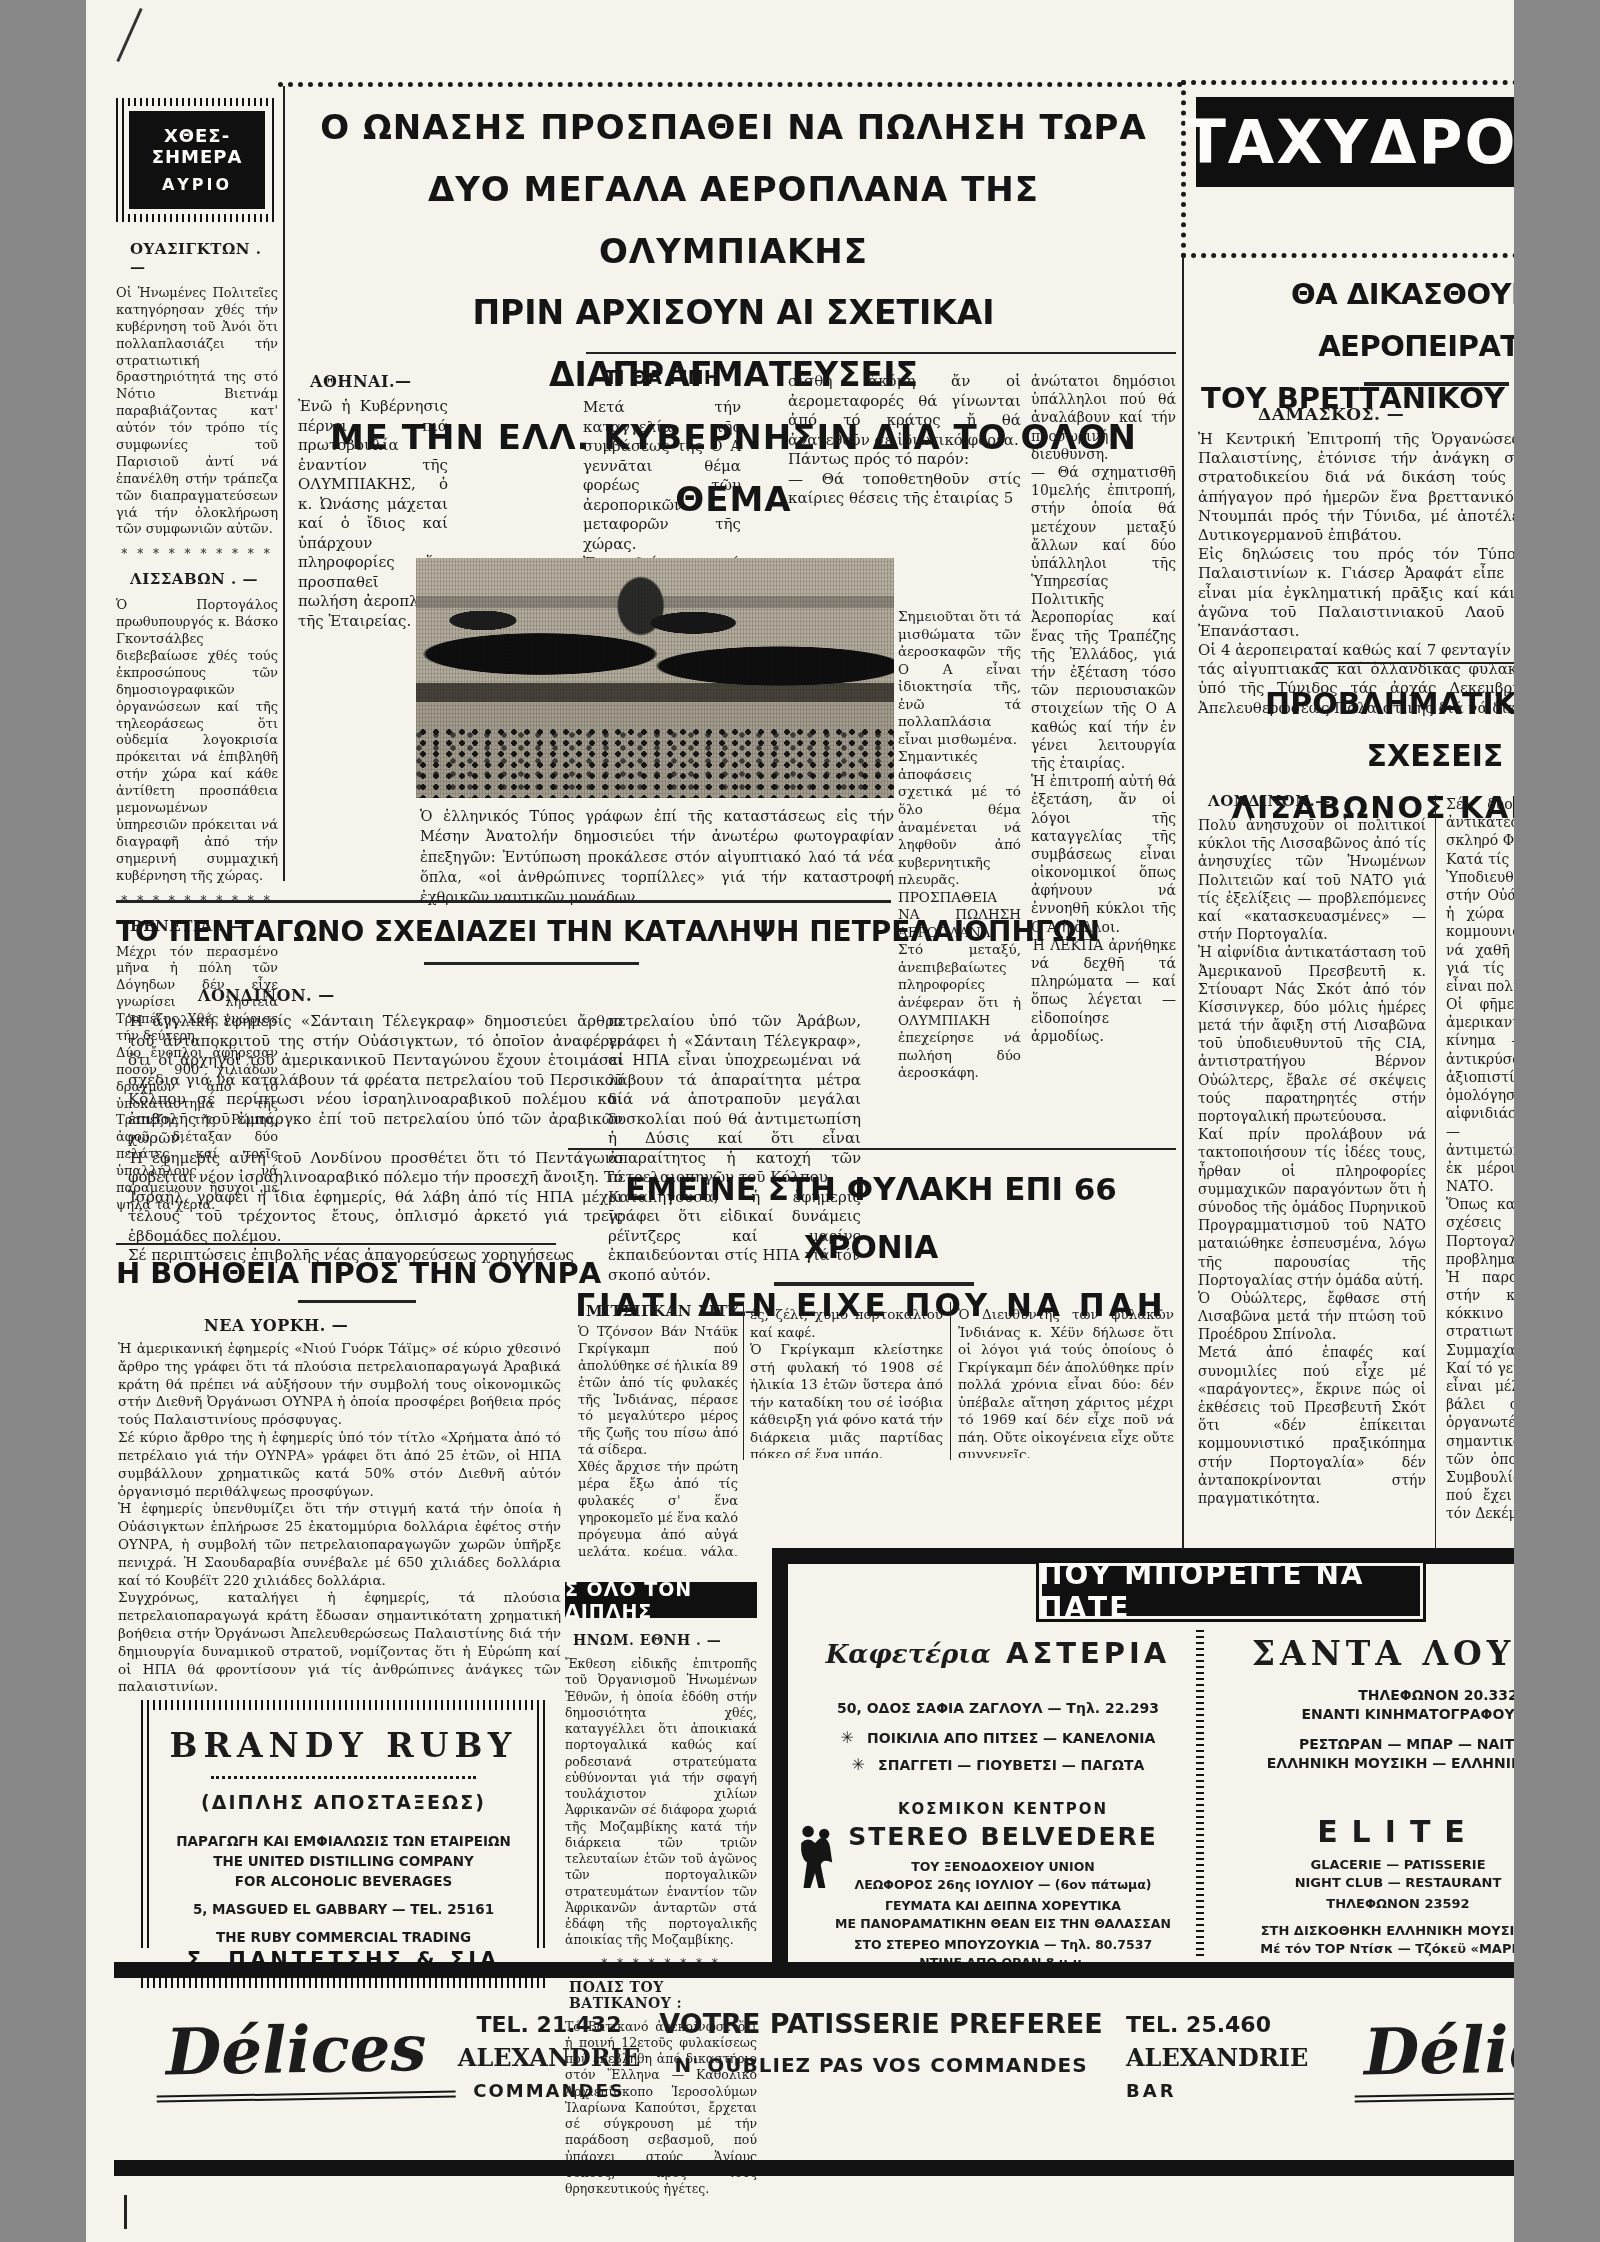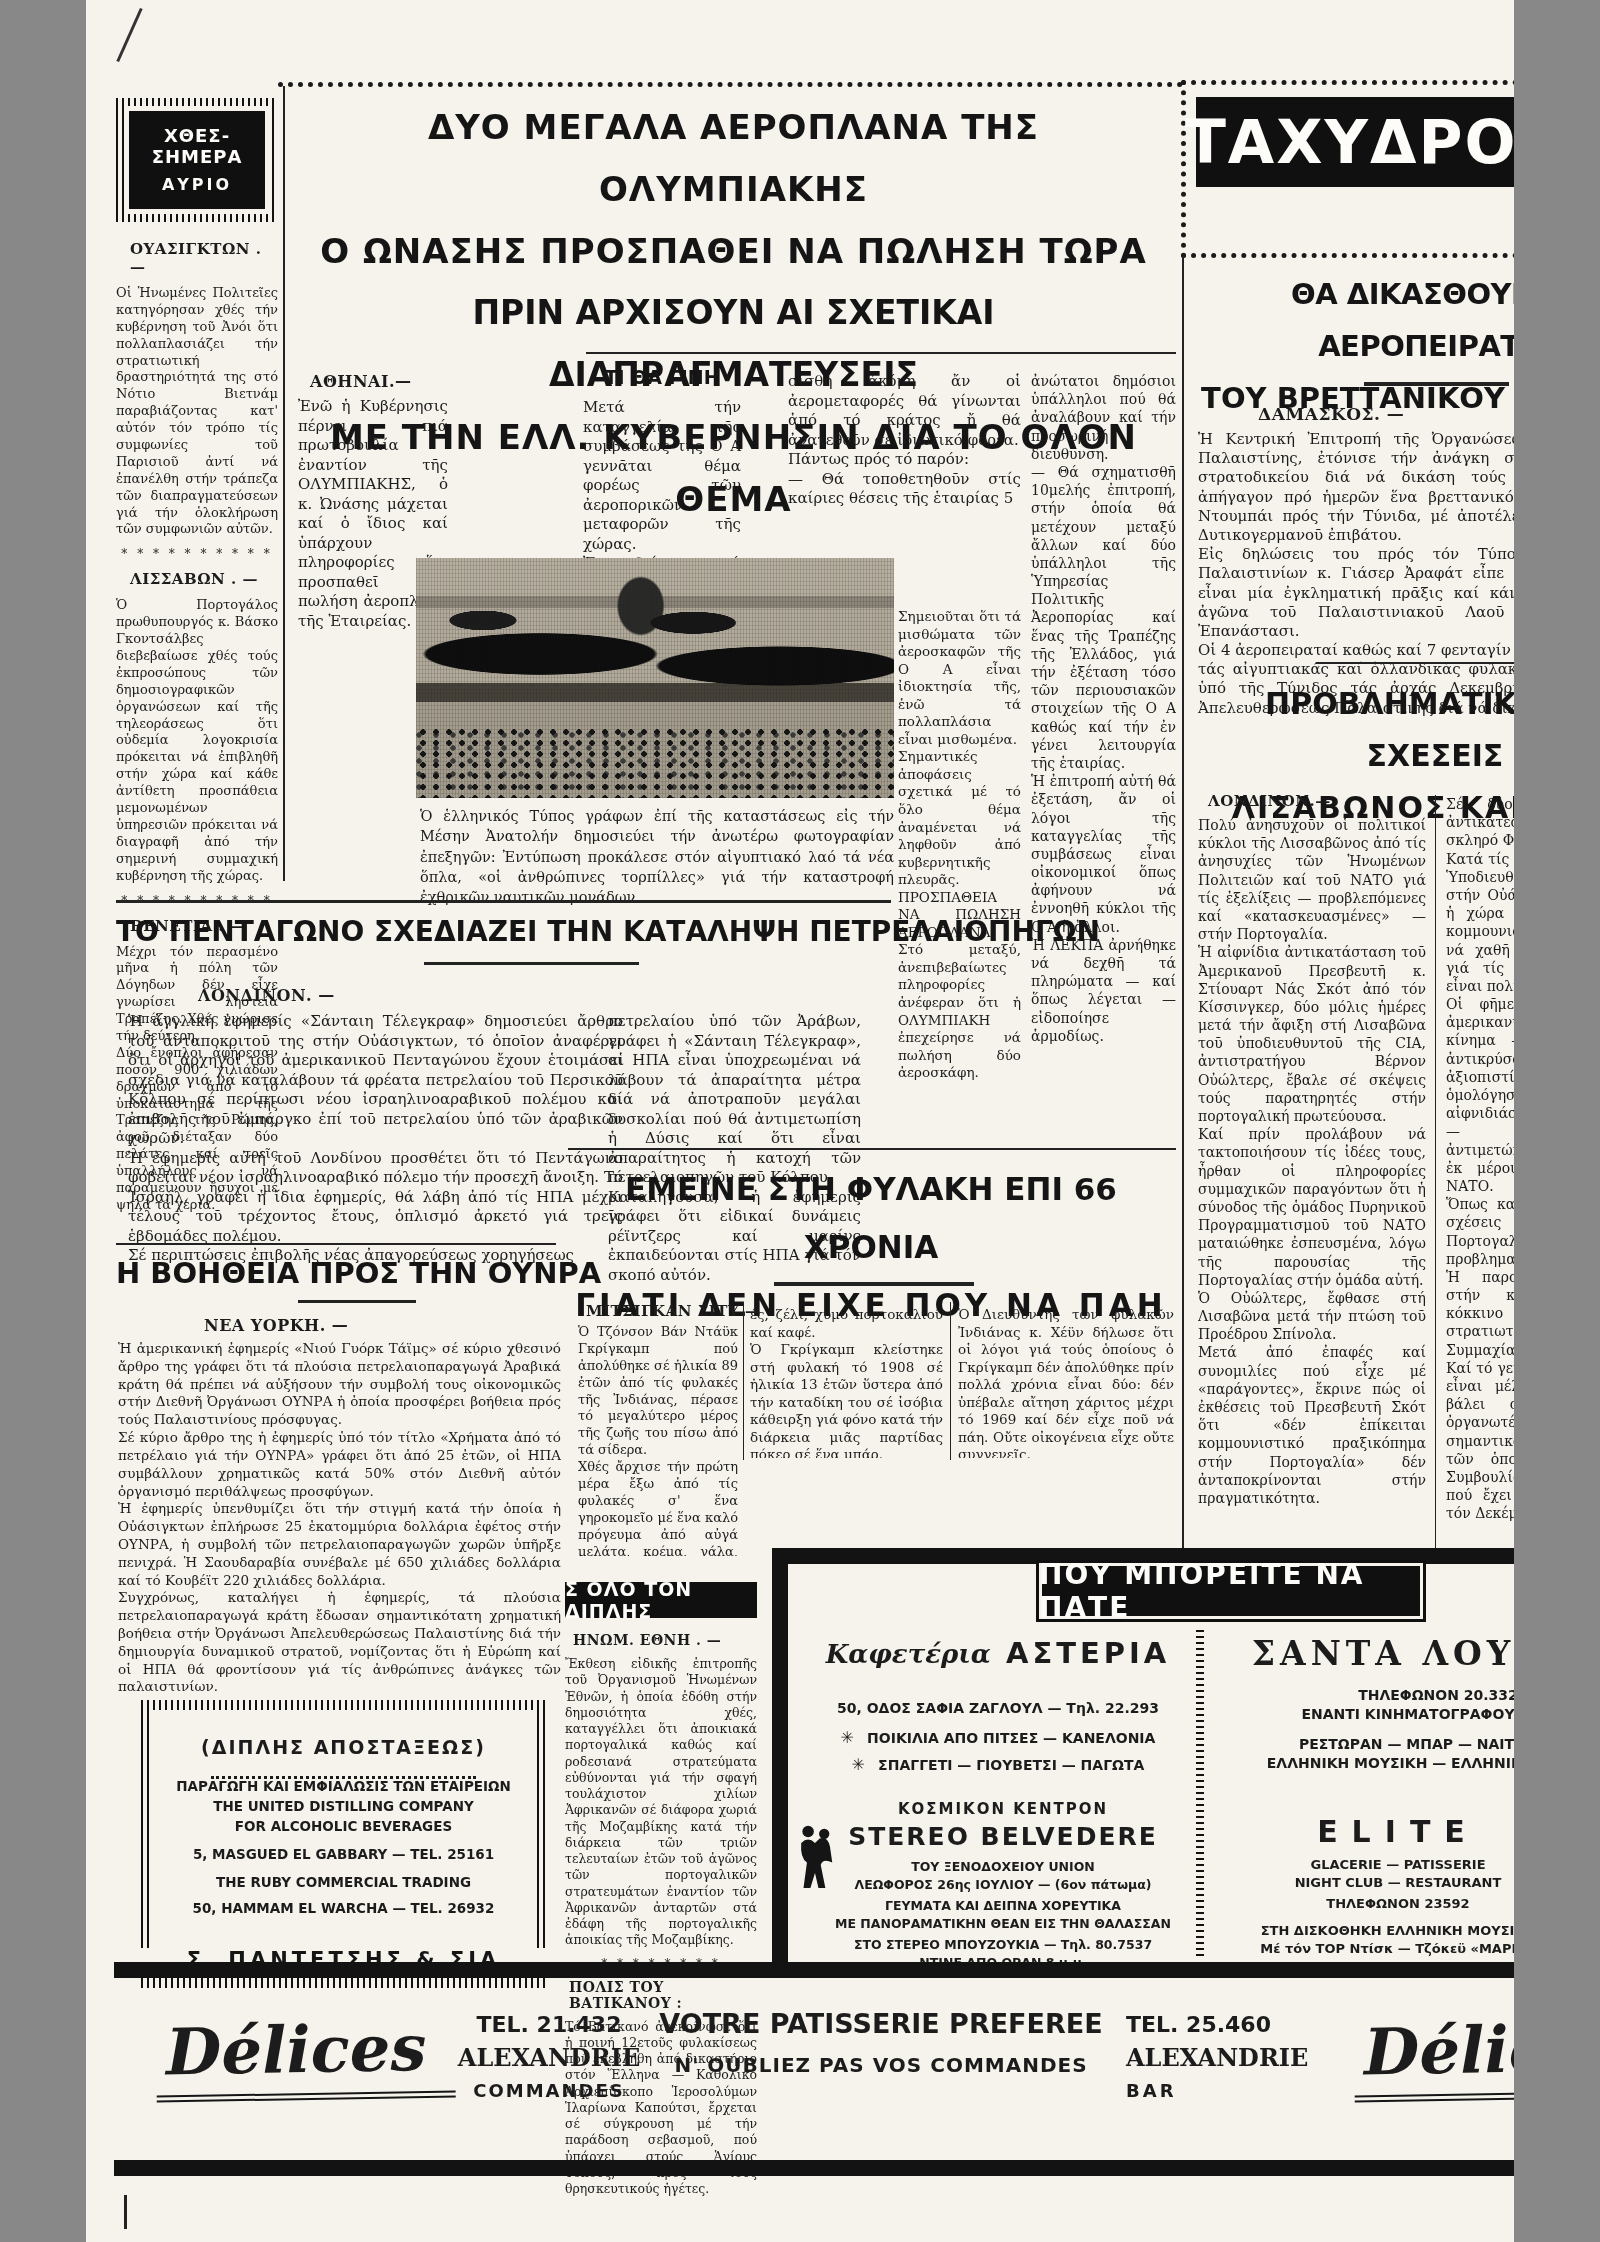--- a/index.html
+++ b/index.html
@@ -77,22 +77,22 @@
   </div>
 
   <div class="abs" style="left:1095px;top:80px;width:488px;height:168px;border:5px dotted #1b1b1b;">
     <div class="abs blackbox" style="left:10px;top:12px;right:10px;height:90px;display:flex;align-items:center;justify-content:center;">
       <span style="font-family:'DejaVu Sans',sans-serif;font-weight:bold;font-size:60px;letter-spacing:2px;">ΤΑΧΥΔΡΟΜΟΣ</span>
     </div>
     <div style="text-align:center;margin-top:18px;font-family:'DejaVu Sans',sans-serif;font-weight:bold;font-size:20px;letter-spacing:1px;">ΤΡΙΤΗ 17 ΔΕΚΕΜΒΡΙΟΥ 1974</div>
   </div>
 
   <div class="abs" style="left:205px;top:96px;width:885px;">
+    <div class="hl" style="font-size:34px;line-height:62px;letter-spacing:1px;">Ο ΩΝΑΣΗΣ ΠΡΟΣΠΑΘΕΙ ΝΑ ΠΩΛΗΣΗ ΤΩΡΑ</div>
     <div class="hl" style="font-size:34px;line-height:62px;letter-spacing:1px;">ΔΥΟ ΜΕΓΑΛΑ ΑΕΡΟΠΛΑΝΑ ΤΗΣ ΟΛΥΜΠΙΑΚΗΣ</div>
-    <div class="hl" style="font-size:34px;line-height:62px;letter-spacing:1px;">Ο ΩΝΑΣΗΣ ΠΡΟΣΠΑΘΕΙ ΝΑ ΠΩΛΗΣΗ ΤΩΡΑ</div>
     <div class="hl" style="font-size:33px;line-height:62px;letter-spacing:0;">ΠΡΙΝ ΑΡΧΙΣΟΥΝ ΑΙ ΣΧΕΤΙΚΑΙ ΔΙΑΠΡΑΓΜΑΤΕΥΣΕΙΣ</div>
     <div class="hl" style="font-size:34px;line-height:62px;letter-spacing:1px;">ΜΕ ΤΗΝ ΕΛΛ. ΚΥΒΕΡΝΗΣΙΝ ΔΙΑ ΤΟ ΟΛΟΝ ΘΕΜΑ</div>
   </div>
 
   <div class="abs rule" style="left:500px;top:352px;width:590px;height:2px;"></div>
 
   <div class="abs" style="left:212px;top:372px;width:150px;">
     <div class="dl" style="font-size:16px;padding-left:12px;">ΑΘΗΝΑΙ.—</div>
     <div class="txt" style="font-size:15px;margin-top:6px;">Ἐνῶ ἡ Κυβέρνησις πέρνει πιά πρωτοβουλία ἐναντίον τῆς ΟΛΥΜΠΙΑΚΗΣ, ὁ κ. Ὠνάσης μάχεται καί ὁ ἴδιος καί ὑπάρχουν πληροφορίες ὅτι προσπαθεῖ νά πωλήση ἀεροπλάνα τῆς Ἑταιρείας.</div>
   </div>
@@ -194,20 +194,21 @@
   <div class="abs" style="left:479px;top:1632px;width:192px;display:flex;flex-direction:column;gap:8px;">
     <div class="dl" style="font-size:14px;padding-left:8px;">ΗΝΩΜ. ΕΘΝΗ . —</div>
     <div class="txt" style="font-size:12.5px;">Ἔκθεση εἰδικῆς ἐπιτροπῆς τοῦ Ὀργανισμοῦ Ἡνωμένων Ἐθνῶν, ἡ ὁποία ἐδόθη στήν δημοσιότητα χθές, καταγγέλλει ὅτι ἀποικιακά πορτογαλικά καθώς καί ροδεσιανά στρατεύματα εὐθύνονται γιά τήν σφαγή τουλάχιστον χιλίων Ἀφρικανῶν σέ διάφορα χωριά τῆς Μοζαμβίκης κατά τήν διάρκεια τῶν τριῶν τελευταίων ἐτῶν τοῦ ἀγῶνος τῶν πορτογαλικῶν στρατευμάτων ἐναντίον τῶν Ἀφρικανῶν ἀνταρτῶν στά ἐδάφη τῆς πορτογαλικῆς ἀποικίας τῆς Μοζαμβίκης.</div>
     <div class="sep">* * * * * * * *</div>
     <div class="dl" style="font-size:14px;padding-left:4px;">ΠΟΛΙΣ ΤΟΥ ΒΑΤΙΚΑΝΟΥ :</div>
     <div class="txt" style="font-size:12.5px;">Τό Βατικανό ἀνεκοίνωσε ὅτι ἡ ποινή 12ετοῦς φυλακίσεως πού ἐπεβλήθη ἀπό δικαστήριο στόν Ἕλληνα — Καθολικό Ἀρχιεπίσκοπο Ἱεροσολύμων Ἱλαρίωνα Καπούτσι, ἔρχεται σέ σύγκρουση μέ τήν παράδοση σεβασμοῦ, πού ὑπάρχει στούς Ἁγίους Τόπους, πρός τούς θρησκευτικούς ἡγέτες.</div>
   </div>
 
   <div class="abs ticks" style="left:55px;top:1700px;width:405px;height:288px;">
     <div class="abs" style="left:10px;top:10px;right:10px;bottom:10px;background:#f5f3ec;text-align:center;">
+      <div style="font-family:'DejaVu Serif',serif;font-weight:bold;font-size:33px;letter-spacing:6px;margin-top:16px;">BRANDY RUBY</div>
       <div class="abs dotrule" style="left:60px;top:66px;width:265px;border-top-width:3px;"></div>
       <div style="font-family:'DejaVu Sans',sans-serif;font-weight:bold;font-size:19px;letter-spacing:2px;margin-top:26px;">(ΔΙΠΛΗΣ ΑΠΟΣΤΑΞΕΩΣ)</div>
       <div style="font-family:'DejaVu Sans',sans-serif;font-weight:bold;font-size:13.5px;margin-top:20px;">ΠΑΡΑΓΩΓΗ ΚΑΙ ΕΜΦΙΑΛΩΣΙΣ ΤΩΝ ΕΤΑΙΡΕΙΩΝ</div>
       <div style="font-family:'DejaVu Sans',sans-serif;font-weight:bold;font-size:13.5px;margin-top:4px;">THE UNITED DISTILLING COMPANY</div>
       <div style="font-family:'DejaVu Sans',sans-serif;font-weight:bold;font-size:13.5px;margin-top:4px;">FOR ALCOHOLIC BEVERAGES</div>
       <div style="font-family:'DejaVu Sans',sans-serif;font-weight:bold;font-size:13.5px;margin-top:12px;">5, MASGUED EL GABBARY — TEL. 25161</div>
       <div style="font-family:'DejaVu Sans',sans-serif;font-weight:bold;font-size:13.5px;margin-top:12px;">THE RUBY COMMERCIAL TRADING</div>
       <div style="font-family:'DejaVu Sans',sans-serif;font-weight:bold;font-size:13.5px;margin-top:10px;">50, HAMMAM EL WARCHA — TEL. 26932</div>
     </div>
   </div>

